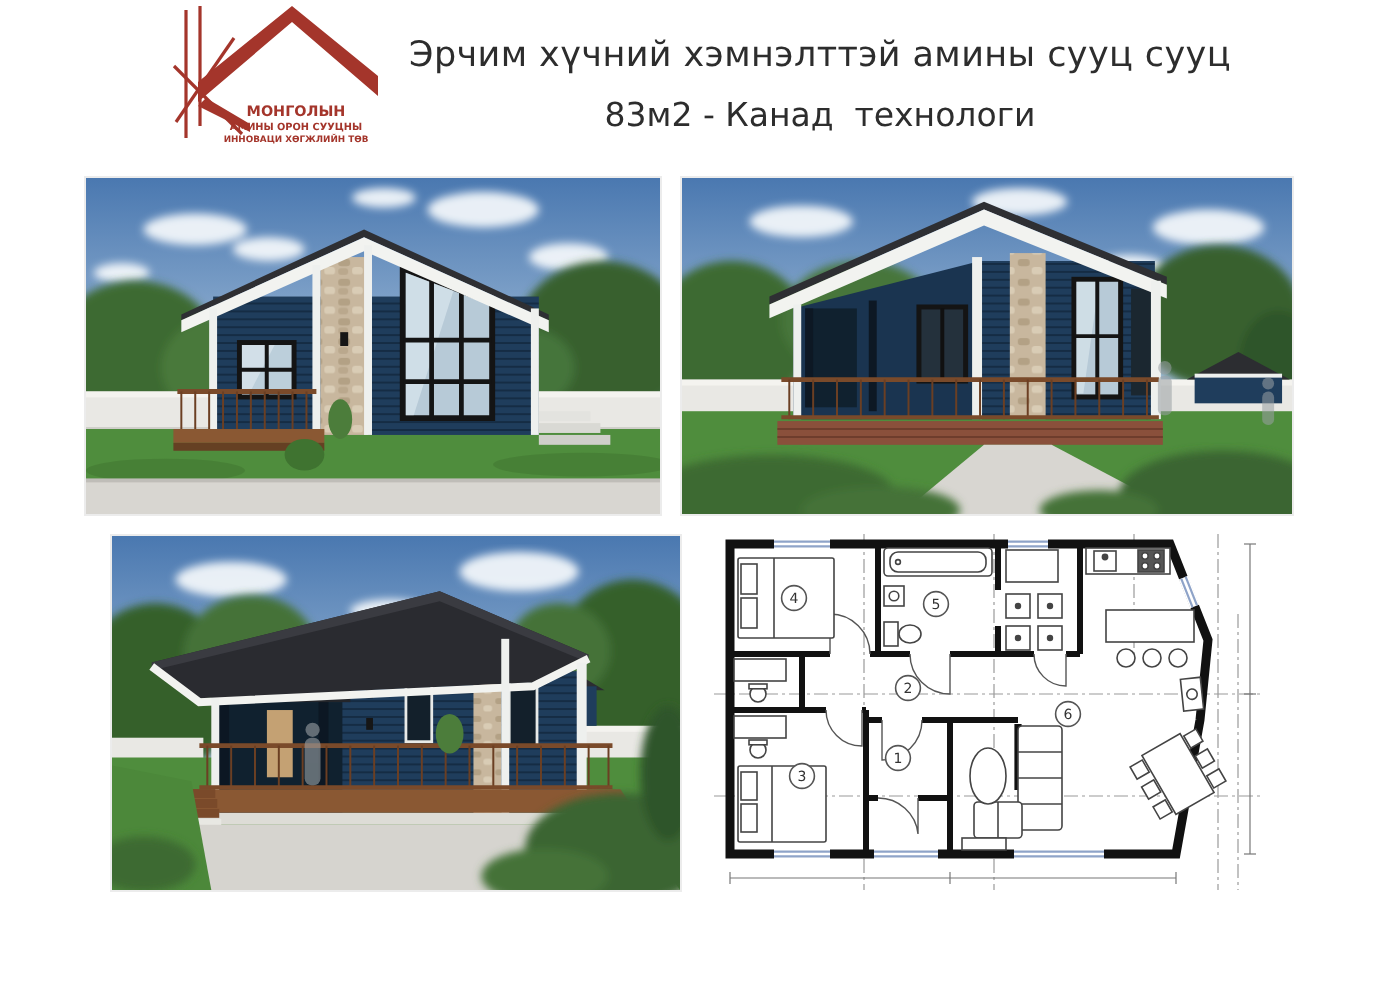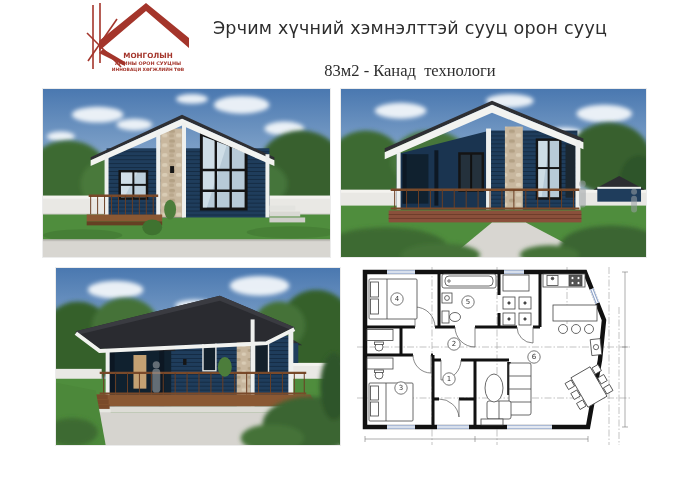--- a/index.html
+++ b/index.html
@@ -1,20 +1,20 @@
 <!DOCTYPE html>
 <html><head>
 <meta charset="utf-8">
 <style>
   html,body{margin:0;padding:0;background:#ffffff;}
   .page{position:relative;width:700px;height:494px;background:#ffffff;overflow:hidden;
         font-family:"DejaVu Sans",sans-serif;}
   .title-block{position:absolute;left:175px;top:18px;width:470px;text-align:center;color:#2d2d2d;}
   .title-line1{font-size:17.5px;letter-spacing:.2px;}
-  .title-line2{font-size:16.5px;margin-top:23px;white-space:pre;font-family:Liberation Serif, serif;}
+  .title-line2{font-size:16.5px;margin-top:10px;white-space:pre;}
   .fig{position:absolute;background:#fff;}
   .fig svg{display:block;width:100%;height:100%;}
   .render{border:1px solid #ececec;box-sizing:border-box;}
   #fig-front{left:42px;top:88px;width:289px;height:170px;}
   #fig-side{left:340px;top:88px;width:307px;height:170px;}
   #fig-rear{left:55px;top:267px;width:286px;height:179px;}
   #fig-plan{left:357px;top:267px;width:278px;height:182px;}
   #logo{position:absolute;left:85px;top:1px;width:118px;height:76px;}
 </style>
 </head>
@@ -36,21 +36,21 @@
       </g>
       <g fill="#a4352b" font-weight="bold" text-anchor="middle">
         <text x="63" y="57" font-size="7.2">МОНГОЛЫН</text>
         <text x="63" y="64" font-size="4.9">АМИНЫ ОРОН СУУЦНЫ</text>
         <text x="63" y="70" font-size="4.4">ИННОВАЦИ ХӨГЖЛИЙН ТӨВ</text>
       </g>
     </svg>
   </div>
 
   <div class="title-block">
-    <div class="title-line1">Эрчим хүчний хэмнэлттэй сууц орон сууц</div>
+    <div class="title-line1">Эрчим хүчний хэмнэлттэй амины сууц сууц</div>
     <div class="title-line2">83м2 - Канад  технологи</div>
   </div>
 
   <div id="fig-front" class="fig render">
     <svg viewBox="0 0 289 170" preserveAspectRatio="none">
       <defs>
         <linearGradient id="r1sky" x1="0" y1="0" x2="0" y2="1">
           <stop offset="0" stop-color="#4a78b0"></stop>
             <stop offset="1" stop-color="#adc6de"></stop>
         </linearGradient>

